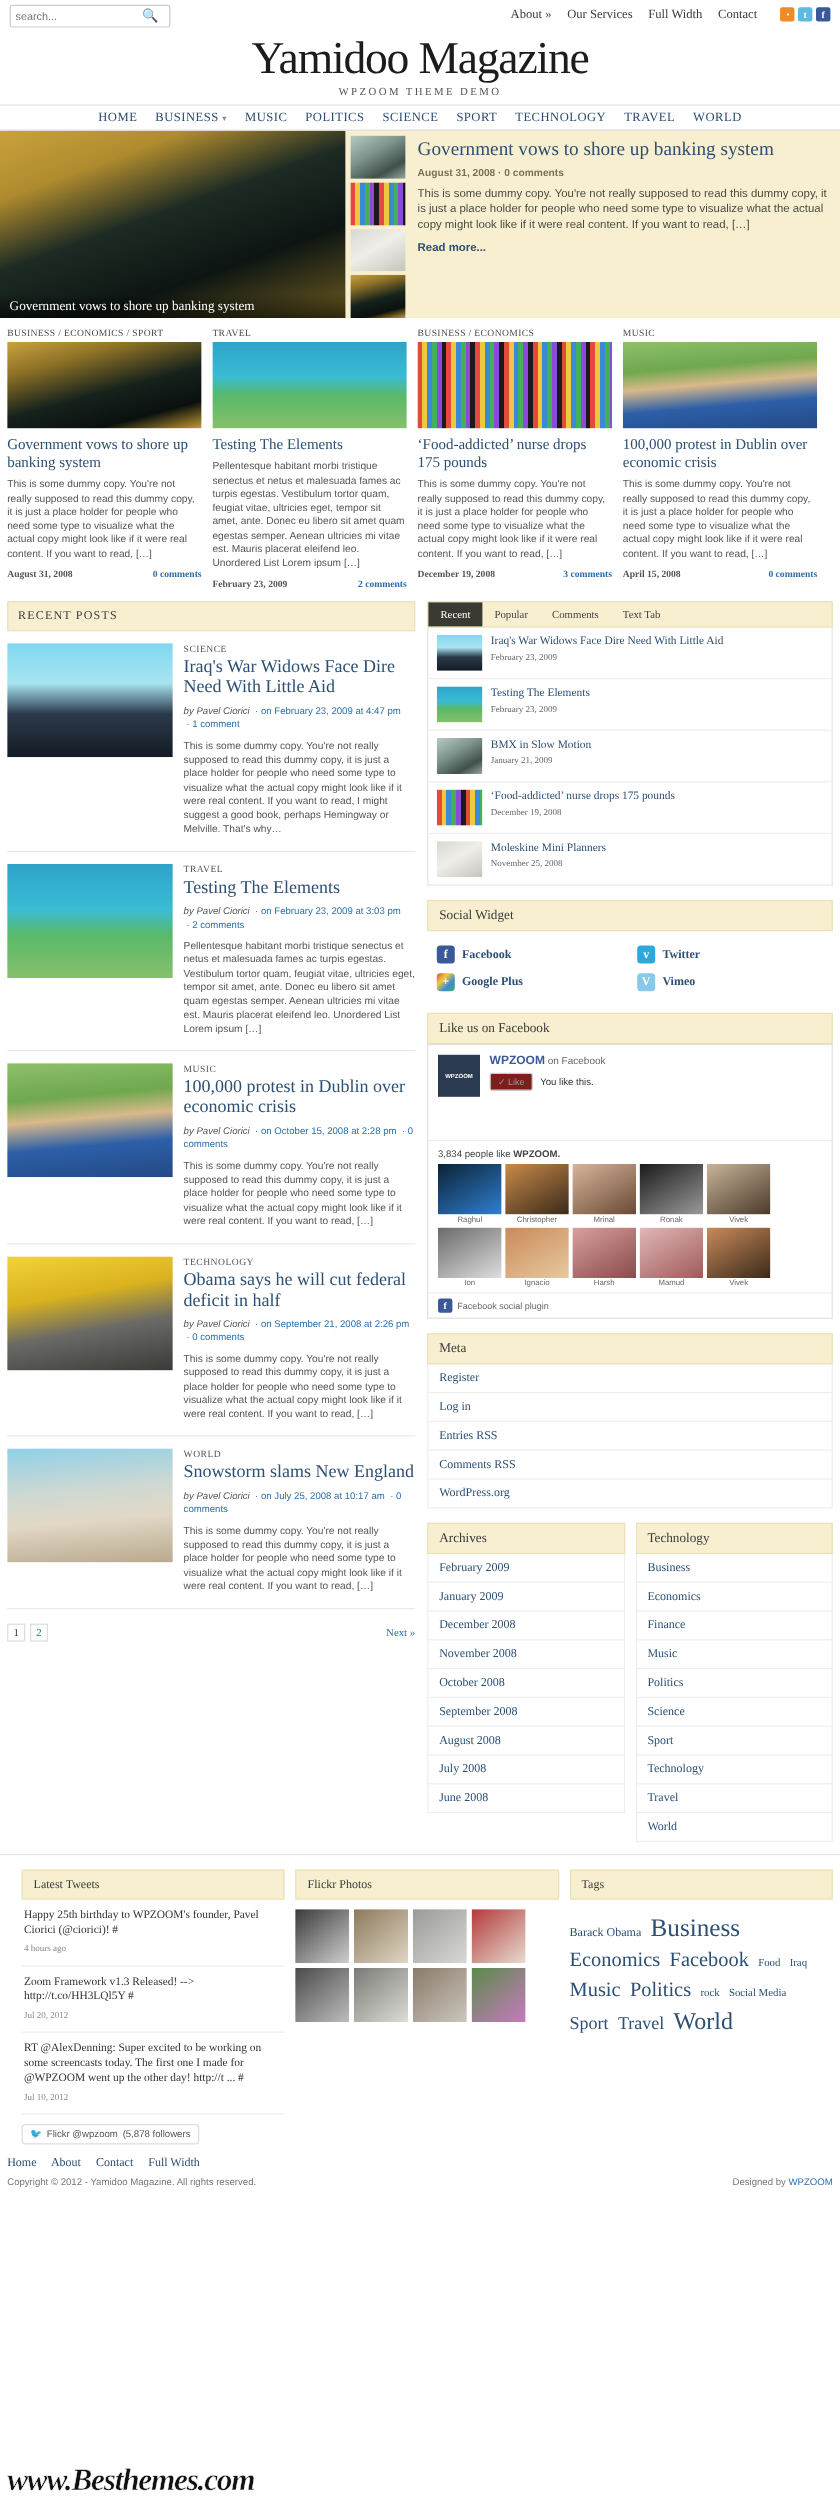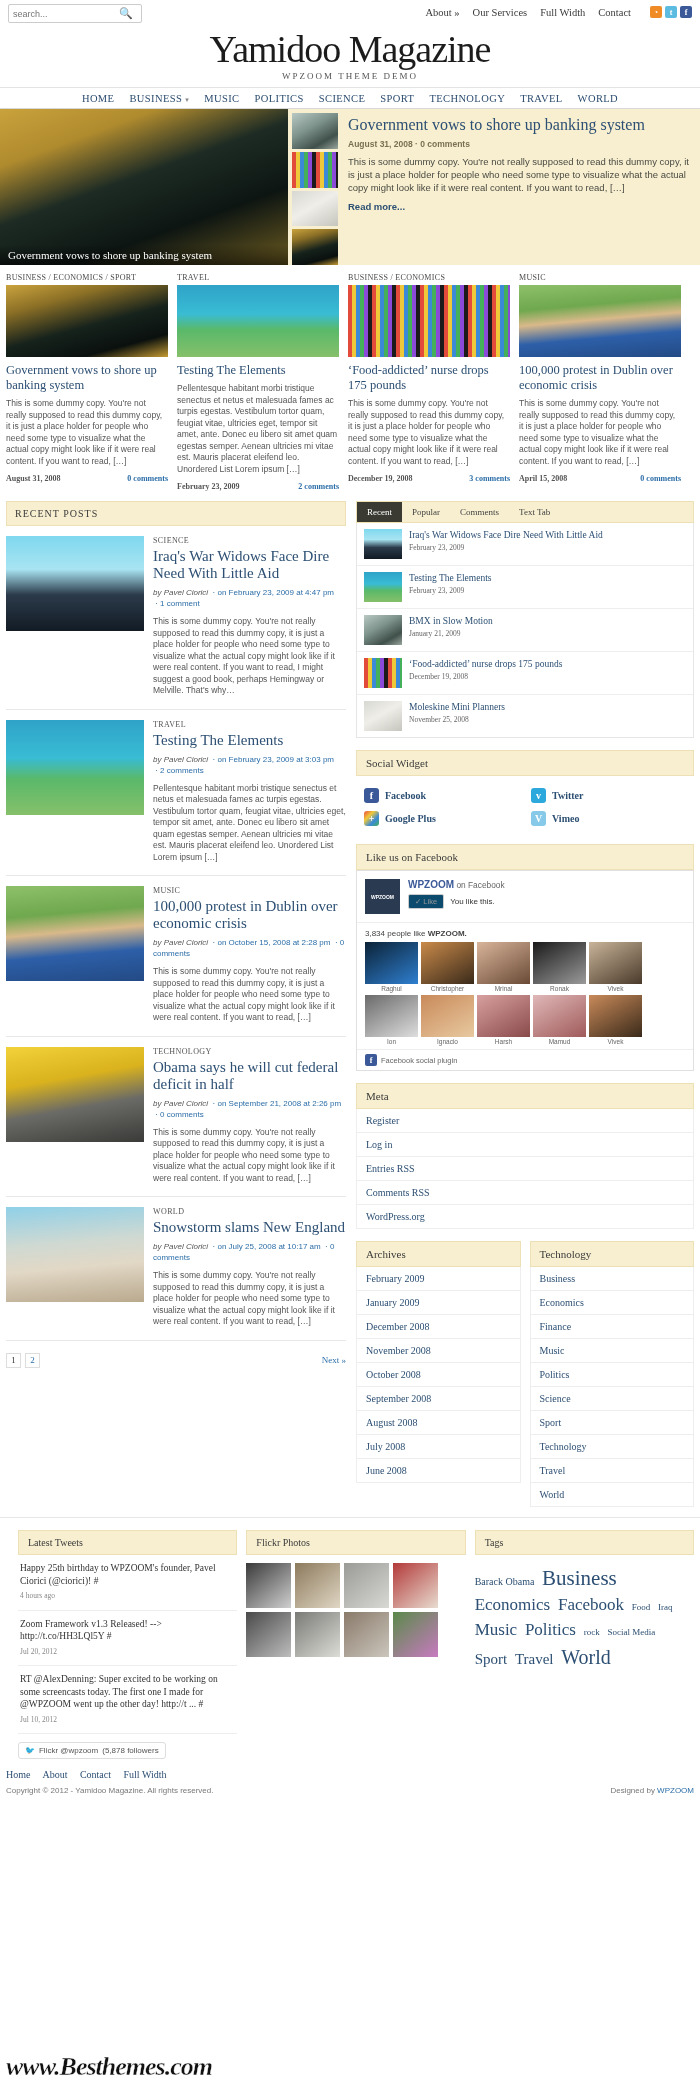--- a/index.html
+++ b/index.html
@@ -100,22 +100,22 @@
   .soc-ic { width:15px; height:15px; border-radius:3px; color:#fff; font-size:10px; font-weight:bold;
             display:flex; align-items:center; justify-content:center; font-family:"Liberation Serif",serif; }
   .soc span.lbl { font-family:"Liberation Serif",serif; font-size:10px; color:#2c4f73; font-weight:bold; }
 
   .fbbox { border:1px solid #e0e0e0; }
   .fbtop { display:flex; gap:8px; padding:8px; }
   .fblogo { width:35px; height:35px; background:#2a3a50; color:#fff; font-size:5px; display:flex; align-items:center; justify-content:center; font-weight:bold; }
   .fbname { font-size:10px; font-weight:bold; color:#3b5998; }
   .fbname small { color:#666; font-weight:normal; }
   .fblike { display:flex; align-items:center; gap:6px; margin-top:4px; }
-  .likebtn { border:1px solid #ccc; background:#0c4a6e; color:#999; font-size:7.5px; padding:2px 6px; border-radius:2px; }
-  .fbcount { border-top:1px solid #eee; padding:6px 8px 2px 8px; font-size:8px; color:#444; }
+  .likebtn { border:1px solid #ccc; background:#7f1d1d; color:#999; font-size:7.5px; padding:2px 6px; border-radius:2px; }
+  .fbcount { border-top:1px solid #eee; padding:6px 8px 2px 8px; font-size:8px; color:#444;margin-top:28px; }
   .fbgrid { display:flex; flex-wrap:wrap; gap:3px; padding:2px 8px 4px 8px; }
   .fbp { width:53px; }
   .fbp .av { width:53px; height:42px; overflow:hidden; }
   .fbp .nm { font-size:6.5px; color:#666; text-align:center; margin-top:1px; }
   .fbfoot { border-top:1px solid #eee; padding:4px 8px; font-size:7.5px; color:#666; display:flex; align-items:center; gap:4px; }
 
   .linklist { border:1px solid #eee; border-top:0; }
   .linklist a { display:block; padding:6px 9px; border-bottom:1px solid #eee; font-family:"Liberation Serif",serif;
                 font-size:10px; color:#2c4f73; text-decoration:none; }
   .linklist a:last-child { border-bottom:0; }

